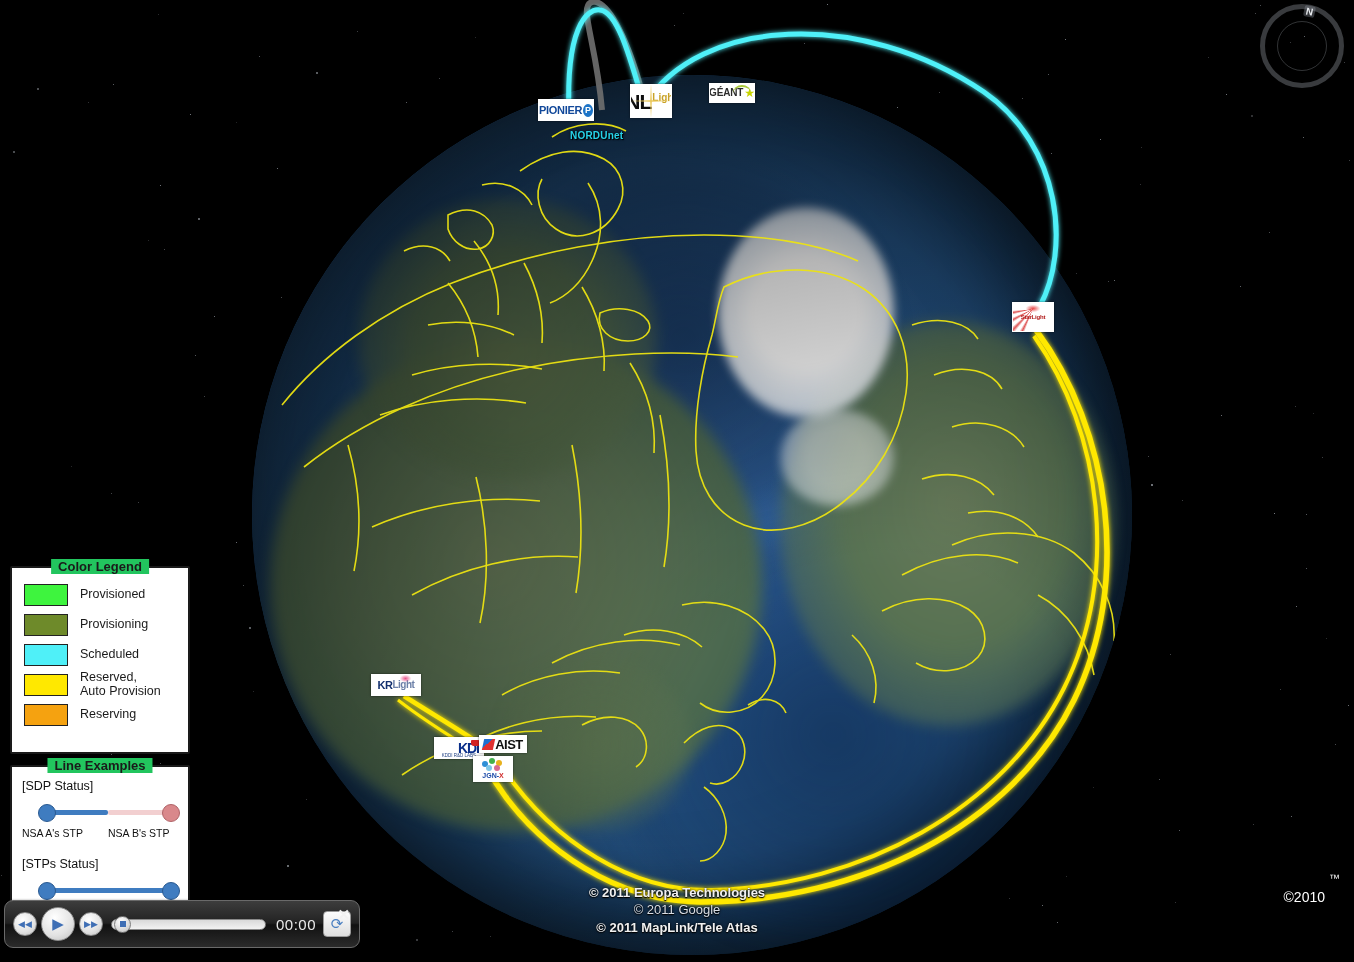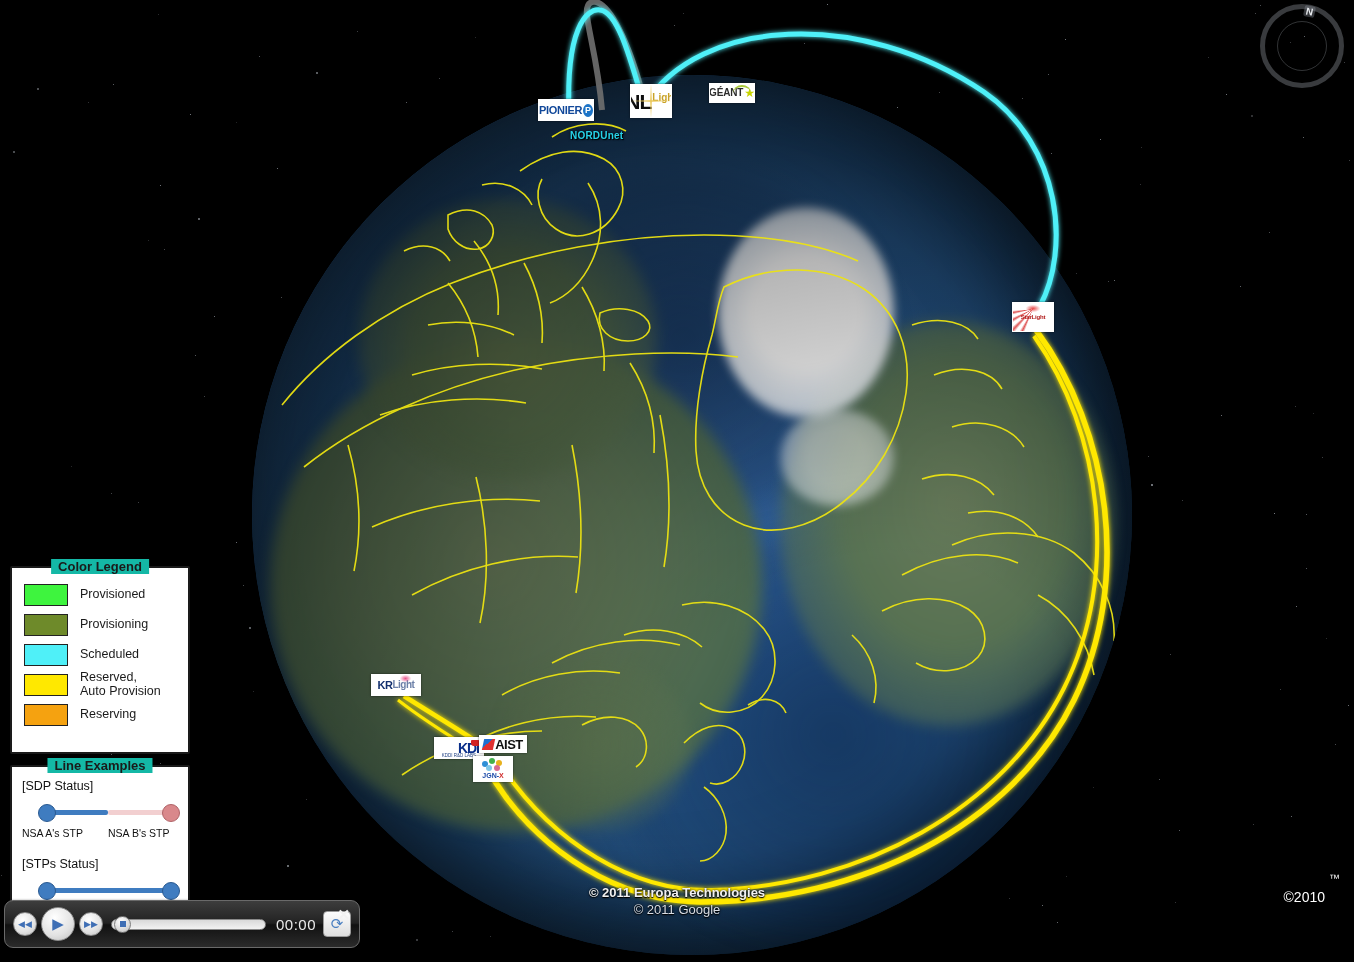--- a/index.html
+++ b/index.html
@@ -178,21 +178,21 @@
 
   
   .panel {
     position: absolute;
     background: #ffffff;
     border: 2px solid #1a1a1a;
     border-radius: 2px;
   }
   .panel-title {
     position: absolute; top: -9px; left: 50%; transform: translateX(-50%);
-    background: #14b8a6; padding: 0 7px;
+    background: #22c55e; padding: 0 7px;
     font-size: 13px; font-weight: bold; color: #1a1a1a;
     white-space: nowrap;
   }
   #color-legend { left: 10px; top: 566px; width: 180px; height: 188px; }
   .legend-rows { padding: 14px 0 0 12px; }
   .legend-row { display: flex; align-items: center; margin-bottom: 5px; height: 25px; }
   .swatch { width: 44px; height: 22px; border: 1px solid #222; flex: 0 0 auto; }
   .legend-label {
     margin-left: 12px; font-size: 12.5px; color: #1a1a1a; line-height: 1.08;
   }
@@ -688,20 +688,21 @@
 
   <div id="compass">
     <div class="ring-outer"></div>
     <div class="ring-inner"></div>
     <div class="north">N</div>
   </div>
 
   <div id="attribution">
     <div class="bold">© 2011 Europa Technologies</div>
     <div class="dim">© 2011 Google</div>
+    <div class="bold">© 2011 MapLink/Tele Atlas</div>
   </div>
 
   <div id="google-logo">
     <span id="google-copy">©2010</span>
     <span id="google-tm">™</span>
   </div>
 
   <div id="status-strip"></div>
 
 </div>

